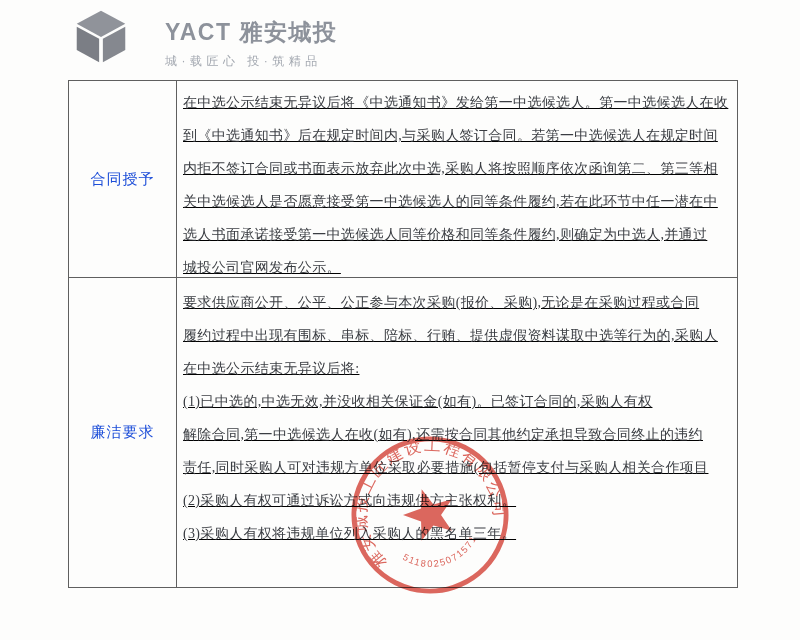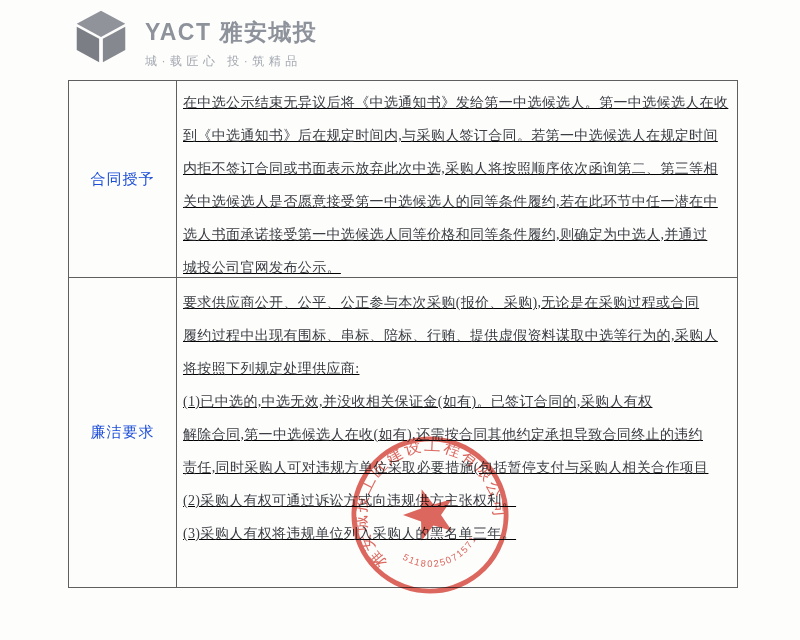--- a/index.html
+++ b/index.html
@@ -7,21 +7,21 @@
     width:800px; height:640px;
     background:#fdfdfc;
     position:relative;
     overflow:hidden;
     font-family:"Liberation Serif", serif;
   }
 
   
   .logo { position:absolute; left:72px; top:8px; display:flex; align-items:flex-start; gap:15px; }
   .cube { width:58px; height:56px; }
-  .logo-txt { padding-top:9px; font-family:"Liberation Sans", sans-serif; }
+  .logo-txt { padding-top:9px; font-family:"Liberation Sans", sans-serif;margin-left:20px; }
   .brand { font-size:23px; font-weight:bold; color:#8d929b; letter-spacing:1.5px; }
   .tagline { margin-top:5px; font-size:12px; color:#a3a8b0; letter-spacing:4.5px; }
 
   
   .doc-table {
     position:absolute; left:68px; top:80px; width:668px;
     border:1px solid #5f5f5f;
     background:transparent;
   }
   .t-row { display:flex; overflow:hidden; }
@@ -78,21 +78,21 @@
         <div class="line">关中选候选人是否愿意接受第一中选候选人的同等条件履约,若在此环节中任一潜在中</div>
         <div class="line">选人书面承诺接受第一中选候选人同等价格和同等条件履约,则确定为中选人,并通过</div>
         <div class="line">城投公司官网发布公示。</div>
       </div>
   </div>
   <div class="t-row r2">
     <div class="cell-h">廉洁要求</div>
     <div class="cell-b">
         <div class="line">要求供应商公开、公平、公正参与本次采购(报价、采购),无论是在采购过程或合同</div>
         <div class="line">履约过程中出现有围标、串标、陪标、行贿、提供虚假资料谋取中选等行为的,采购人</div>
-        <div class="line">将按照下列规定处理供应商:</div>
+        <div class="line">在中选公示结束无异议后将:</div>
         <div class="line">(1)已中选的,中选无效,并没收相关保证金(如有)。已签订合同的,采购人有权</div>
         <div class="line">解除合同,第一中选候选人在收(如有),还需按合同其他约定承担导致合同终止的违约</div>
         <div class="line">责任,同时采购人可对违规方单位采取必要措施(包括暂停支付与采购人相关合作项目</div>
         <div class="line">(2)采购人有权可通过诉讼方式向违规供方主张权利。</div>
         <div class="line">(3)采购人有权将违规单位列入采购人的黑名单三年。</div>
       </div>
   </div>
 </div>
 
 <div class="seal">

